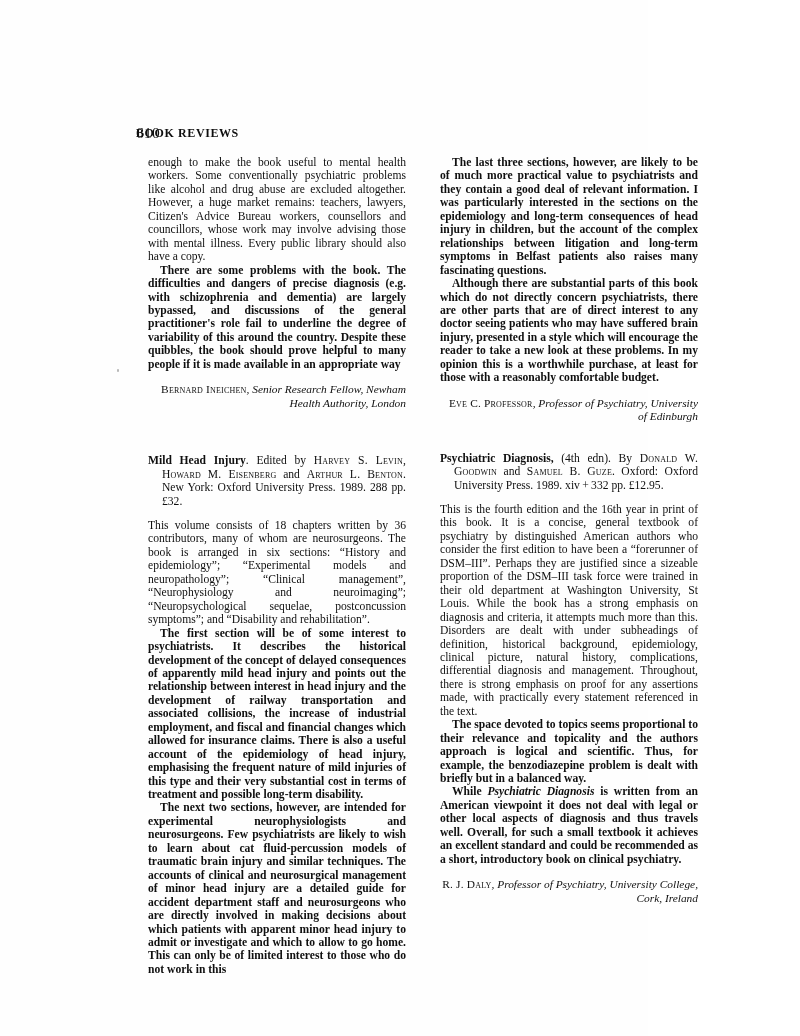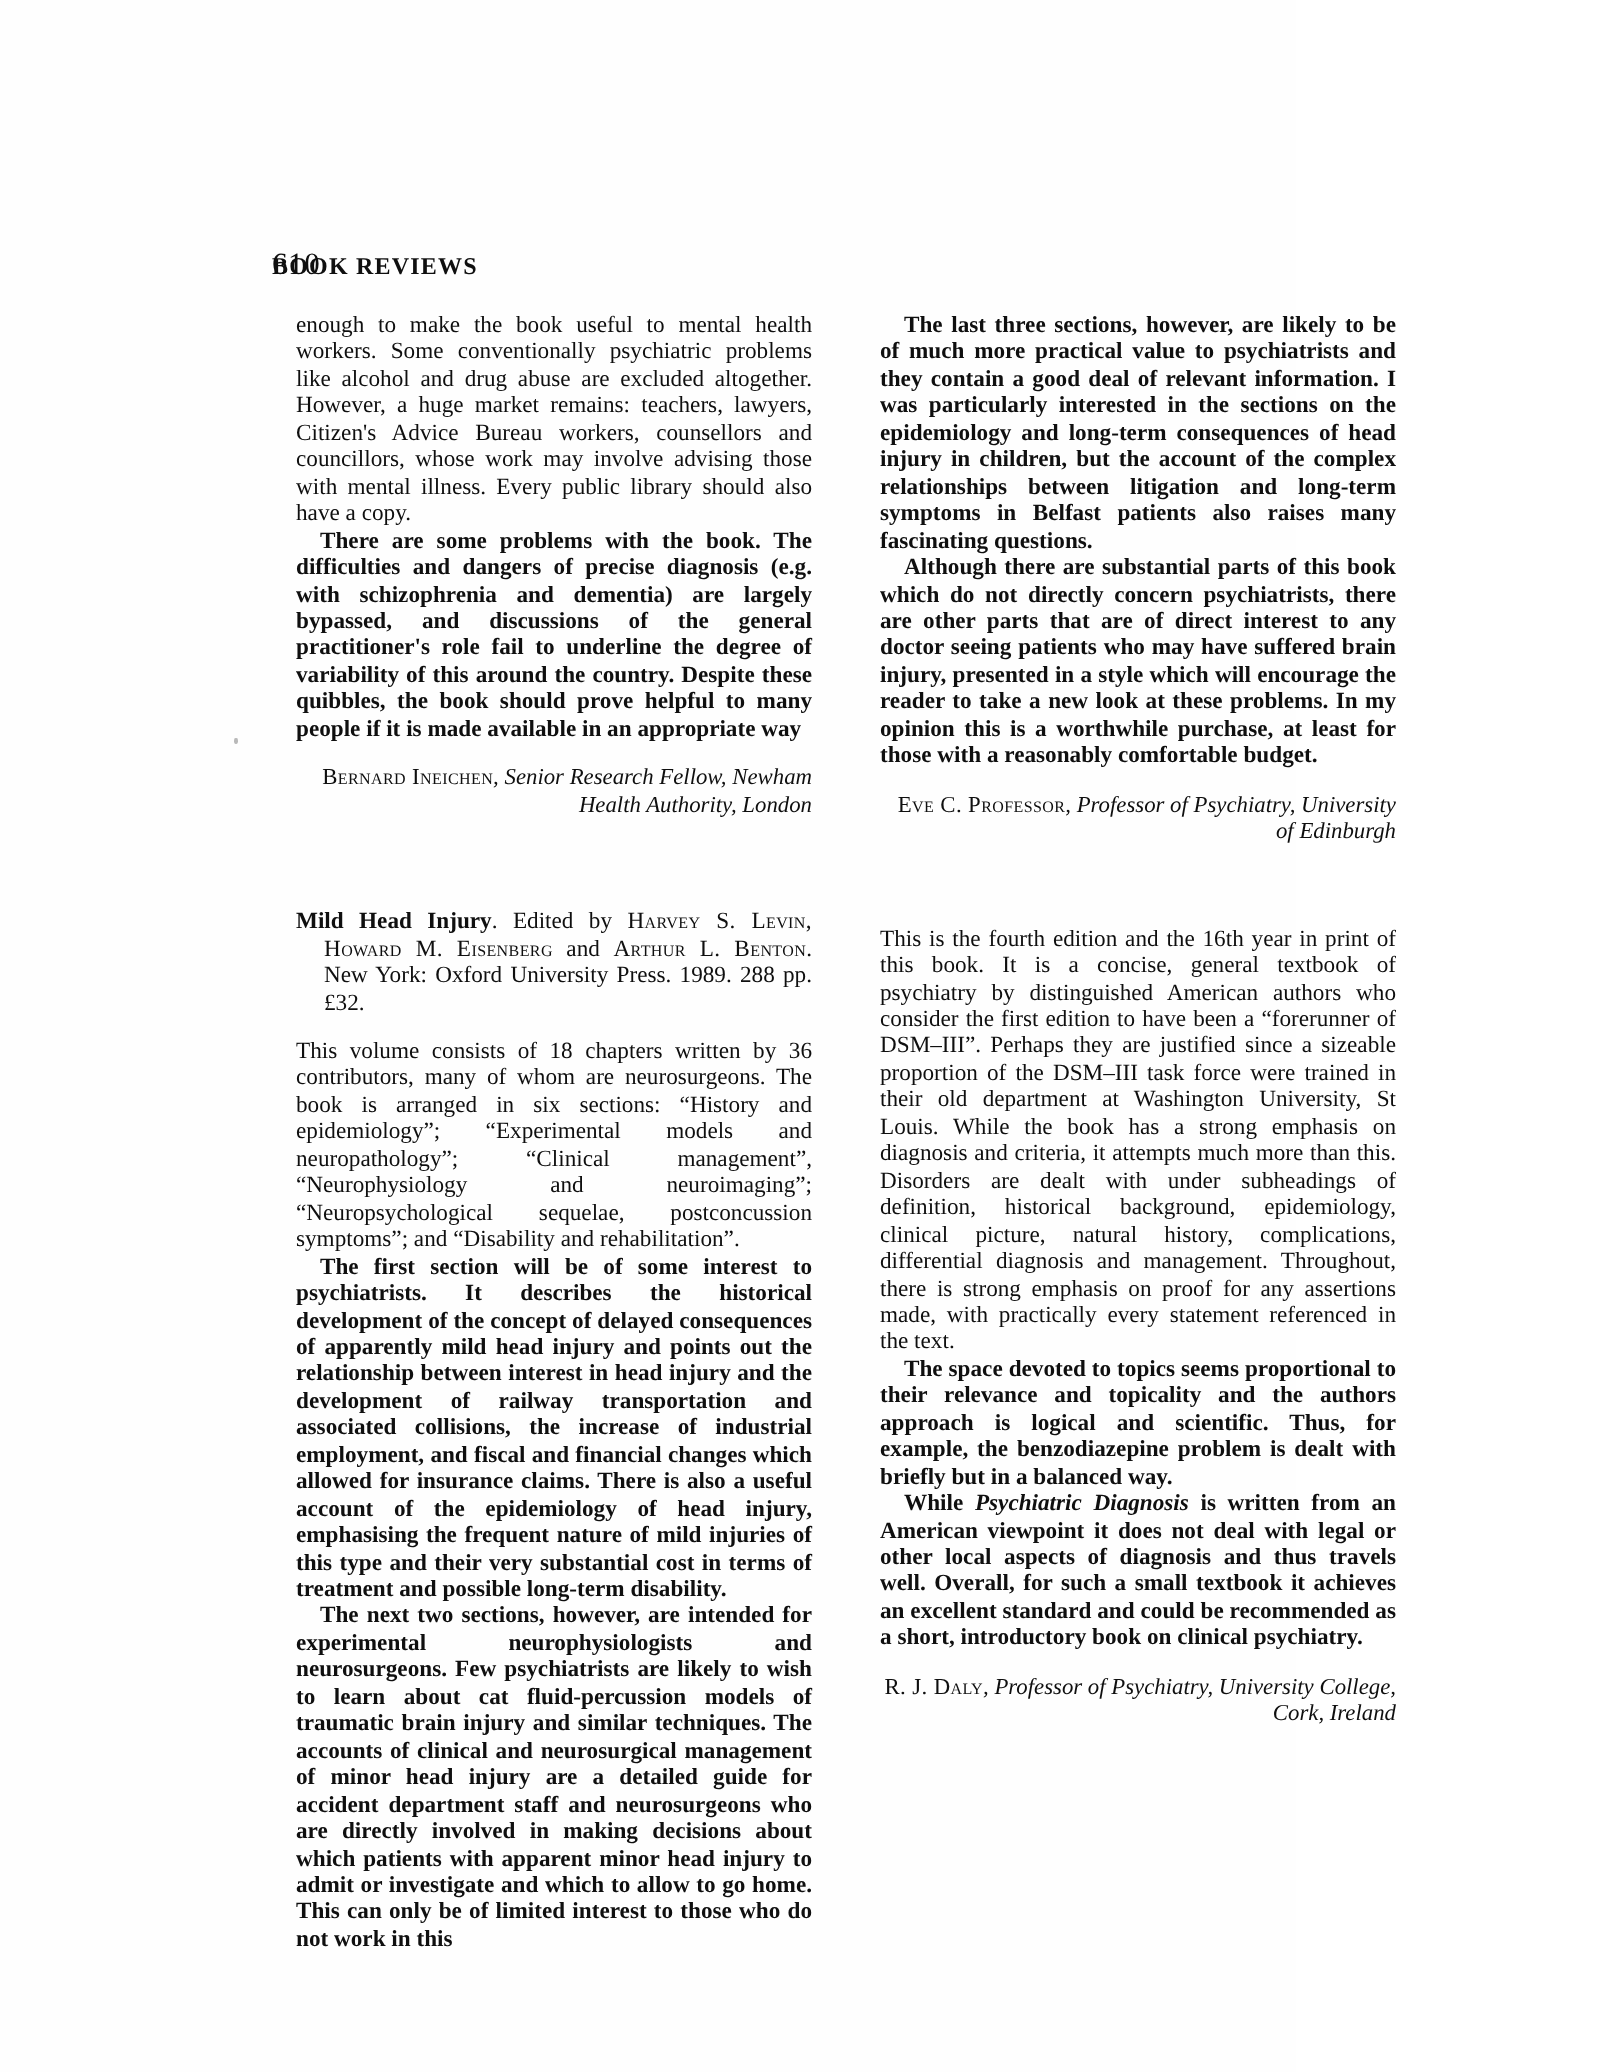--- a/index.html
+++ b/index.html
@@ -163,20 +163,21 @@
 
         <div>
           <p class="indent">The last three sections, however, are likely to be of much more practical value to psychiatrists and they contain a good deal of relevant information. I was particularly interested in the sections on the epidemiology and long-term consequences of head injury in children, but the account of the complex relationships between litigation and long-term symptoms in Belfast patients also raises many fascinating questions.</p>
           <p class="indent">Although there are substantial parts of this book which do not directly concern psychiatrists, there are other parts that are of direct interest to any doctor seeing patients who may have suffered brain injury, presented in a style which will encourage the reader to take a new look at these problems. In my opinion this is a worthwhile purchase, at least for those with a reasonably comfortable budget.</p>
           <div class="signoff"><span class="name">Eve C. Professor</span><span>, Professor of Psychiatry, University of Edinburgh</span></div>
         </div>
 
         <div class="spacer-md"></div>
 
         <div>
+          <p class="book-ref"><span class="title">Psychiatric Diagnosis,</span><span> (4th edn). By </span><span class="sc">Donald W. Goodwin</span><span> and </span><span class="sc">Samuel B. Guze</span><span>. Oxford: Oxford University Press. 1989. xiv + 332 pp. £12.95.</span></p>
 
           <div class="gap-after-ref"></div>
 
           <p class="noindent">This is the fourth edition and the 16th year in print of this book. It is a concise, general textbook of psychiatry by distinguished American authors who consider the first edition to have been a “forerunner of DSM–III”. Perhaps they are justified since a sizeable proportion of the DSM–III task force were trained in their old department at Washington University, St Louis. While the book has a strong emphasis on diagnosis and criteria, it attempts much more than this. Disorders are dealt with under subheadings of definition, historical background, epidemiology, clinical picture, natural history, complications, differential diagnosis and management. Throughout, there is strong emphasis on proof for any assertions made, with practically every statement referenced in the text.</p>
           <p class="indent">The space devoted to topics seems proportional to their relevance and topicality and the authors approach is logical and scientific. Thus, for example, the benzodiazepine problem is dealt with briefly but in a balanced way.</p>
           <p class="indent"><span>While </span><span class="ital">Psychiatric Diagnosis</span><span> is written from an American viewpoint it does not deal with legal or other local aspects of diagnosis and thus travels well. Overall, for such a small textbook it achieves an excellent standard and could be recommended as a short, introductory book on clinical psychiatry.</span></p>
 
           <div class="signoff"><span class="name">R. J. Daly</span><span>, Professor of Psychiatry, University College, Cork, Ireland</span></div>
         </div>
 

